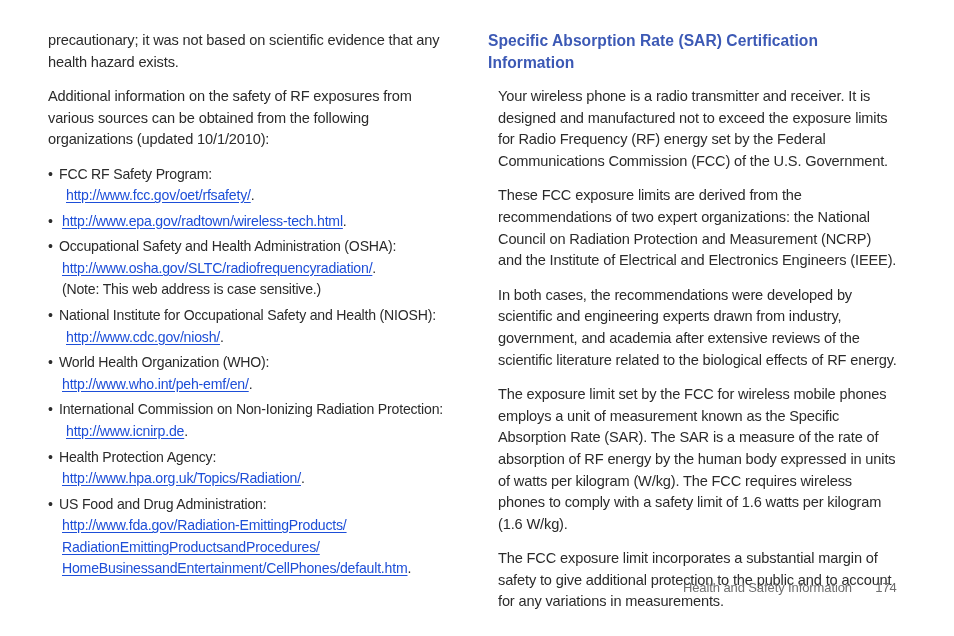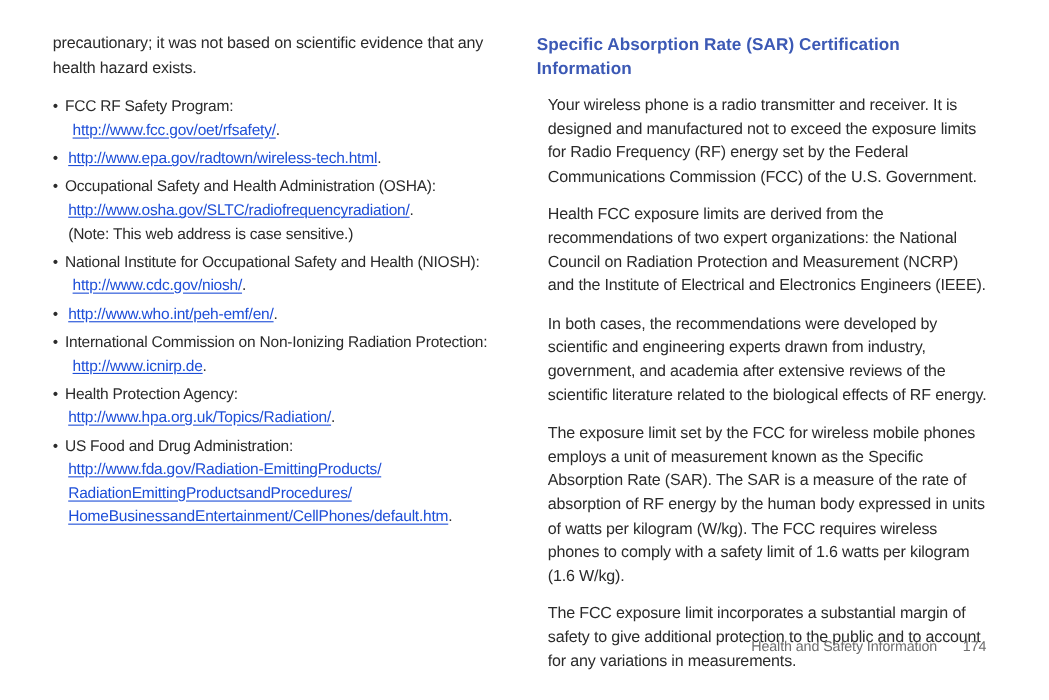--- a/index.html
+++ b/index.html
@@ -129,20 +129,21 @@
     text-align: center;
   }
 </style>
 </head>
 <body>
 
 <div class="page">
 
   <div class="col col-left">
     <p class="body-para">precautionary; it was not based on scientific evidence that any health hazard exists.</p>
+    <p class="body-para">Additional information on the safety of RF exposures from various sources can be obtained from the following organizations (updated 10/1/2010):</p>
 
     <ul class="bullet-list">
 
       <li class="bullet-item">
         <span class="dot">•</span>
         <span class="bullet-label">FCC RF Safety Program:</span>
         <span class="url-line extra-indent"><a class="url" href="#">http://www.fcc.gov/oet/rfsafety/</a><span>.</span></span>
       </li>
 
       <li class="bullet-item">
@@ -158,20 +159,21 @@
       </li>
 
       <li class="bullet-item">
         <span class="dot">•</span>
         <span class="bullet-label">National Institute for Occupational Safety and Health (NIOSH):</span>
         <span class="url-line extra-indent"><a class="url" href="#">http://www.cdc.gov/niosh/</a><span>.</span></span>
       </li>
 
       <li class="bullet-item">
         <span class="dot">•</span>
+        <span class="bullet-label">World Health Organization (WHO):</span>
         <span class="url-line"><a class="url" href="#">http://www.who.int/peh-emf/en/</a><span>.</span></span>
       </li>
 
       <li class="bullet-item">
         <span class="dot">•</span>
         <span class="bullet-label">International Commission on Non-Ionizing Radiation Protection:</span>
         <span class="url-line extra-indent"><a class="url" href="#">http://www.icnirp.de</a><span>.</span></span>
       </li>
 
       <li class="bullet-item">
@@ -188,21 +190,21 @@
         <span class="url-line"><a class="url" href="#">HomeBusinessandEntertainment/CellPhones/default.htm</a><span>.</span></span>
       </li>
 
     </ul>
   </div>
 
   <div class="col col-right">
     <h2 class="section-heading">Specific Absorption Rate (SAR) Certification Information</h2>
 
     <p class="right-para">Your wireless phone is a radio transmitter and receiver. It is designed and manufactured not to exceed the exposure limits for Radio Frequency (RF) energy set by the Federal Communications Commission (FCC) of the U.S. Government.</p>
-    <p class="right-para">Health FCC exposure limits are derived from the recommendations of two expert organizations: the National Council on Radiation Protection and Measurement (NCRP) and the Institute of Electrical and Electronics Engineers (IEEE).</p>
+    <p class="right-para">These FCC exposure limits are derived from the recommendations of two expert organizations: the National Council on Radiation Protection and Measurement (NCRP) and the Institute of Electrical and Electronics Engineers (IEEE).</p>
     <p class="right-para">In both cases, the recommendations were developed by scientific and engineering experts drawn from industry, government, and academia after extensive reviews of the scientific literature related to the biological effects of RF energy.</p>
     <p class="right-para">The exposure limit set by the FCC for wireless mobile phones employs a unit of measurement known as the Specific Absorption Rate (SAR). The SAR is a measure of the rate of absorption of RF energy by the human body expressed in units of watts per kilogram (W/kg). The FCC requires wireless phones to comply with a safety limit of 1.6 watts per kilogram (1.6 W/kg).</p>
     <p class="right-para">The FCC exposure limit incorporates a substantial margin of safety to give additional protection to the public and to account for any variations in measurements.</p>
   </div>
 
   <div class="footer">
     <span class="footer-label">Health and Safety Information</span><span class="footer-page">174</span>
   </div>
 
 </div>

